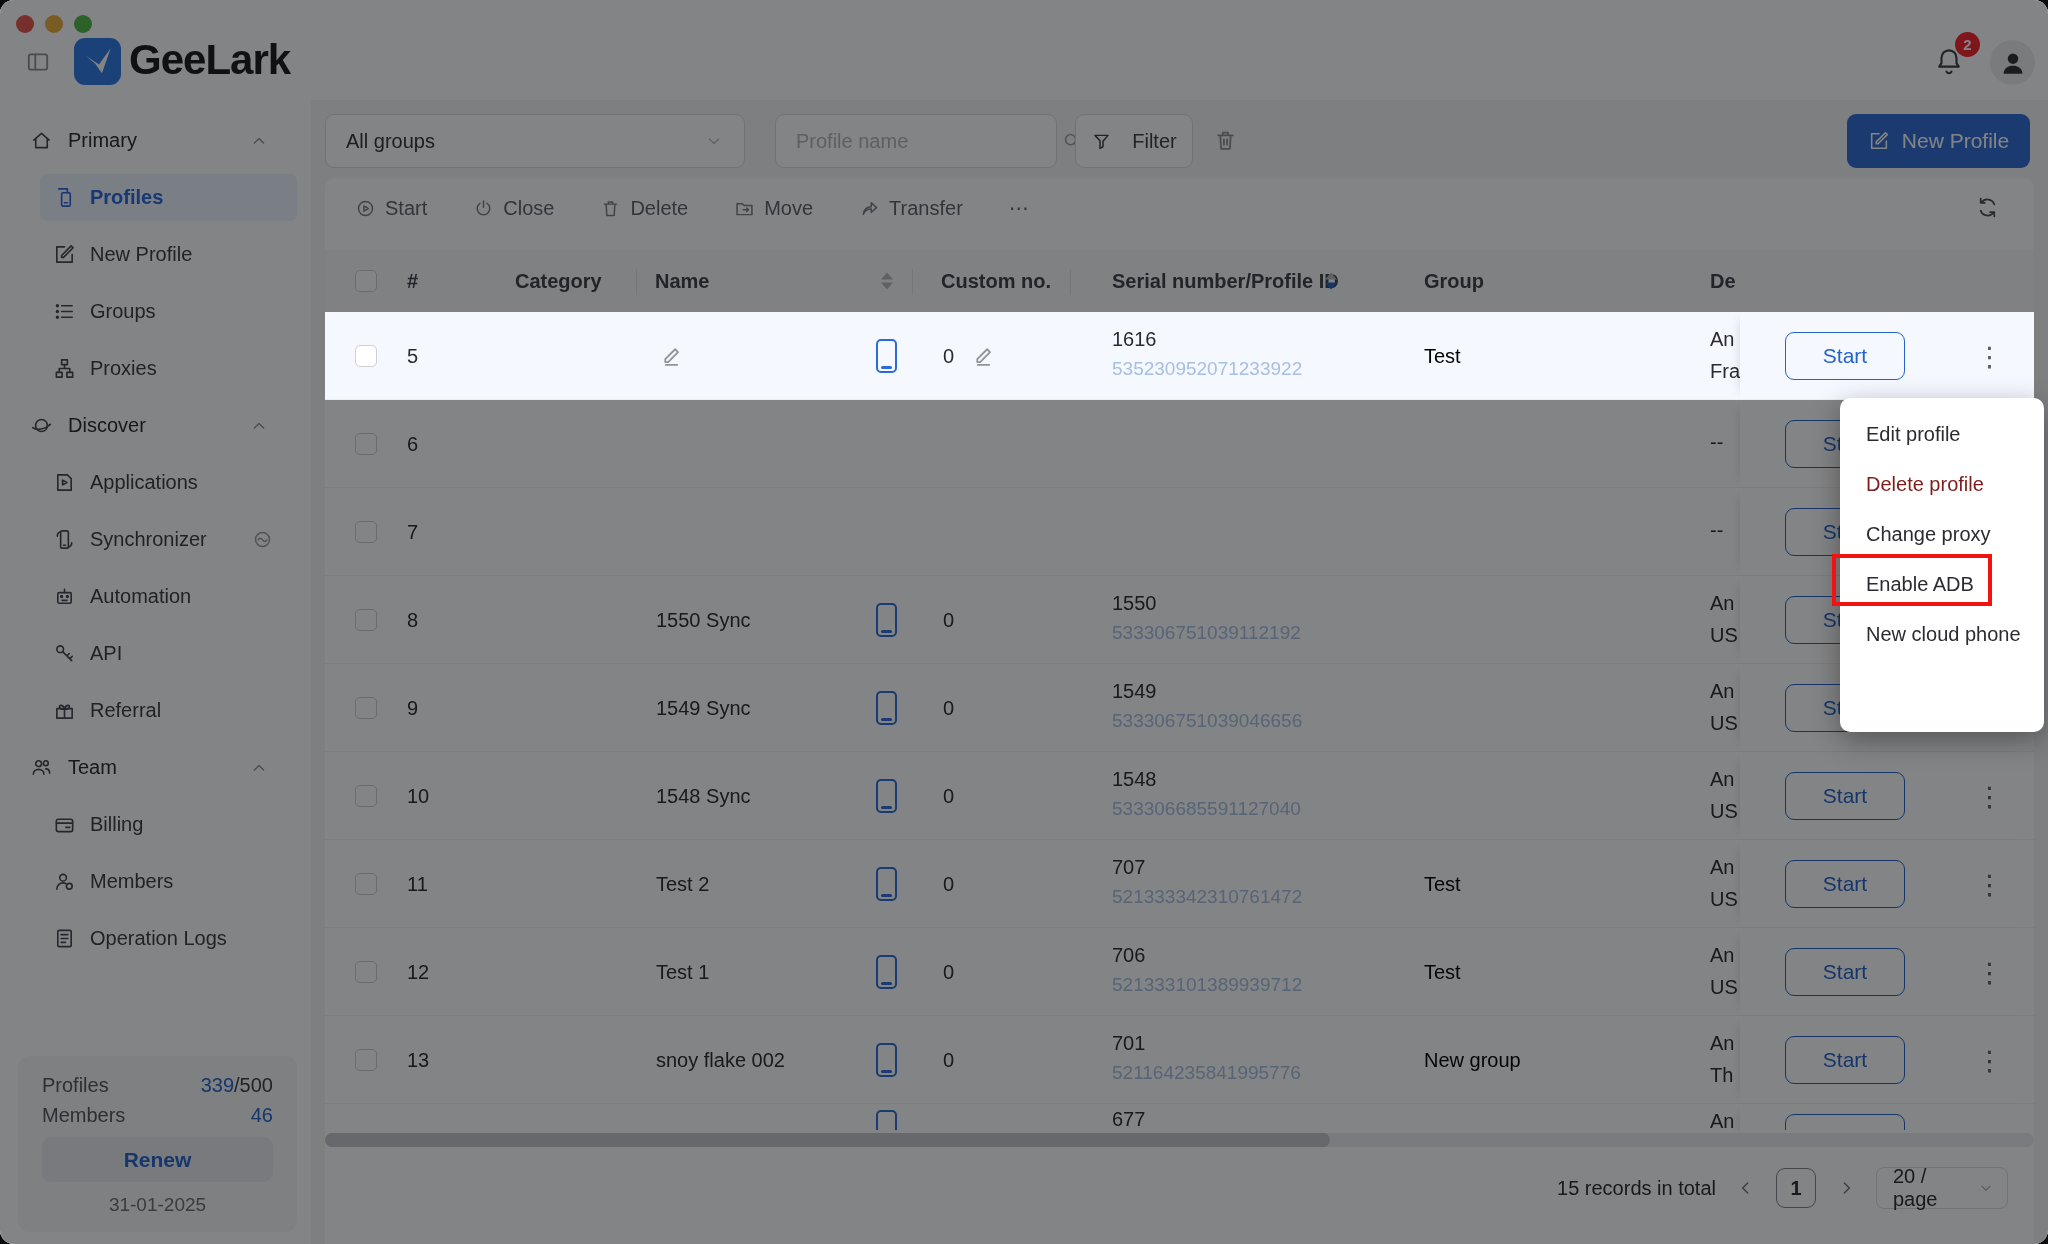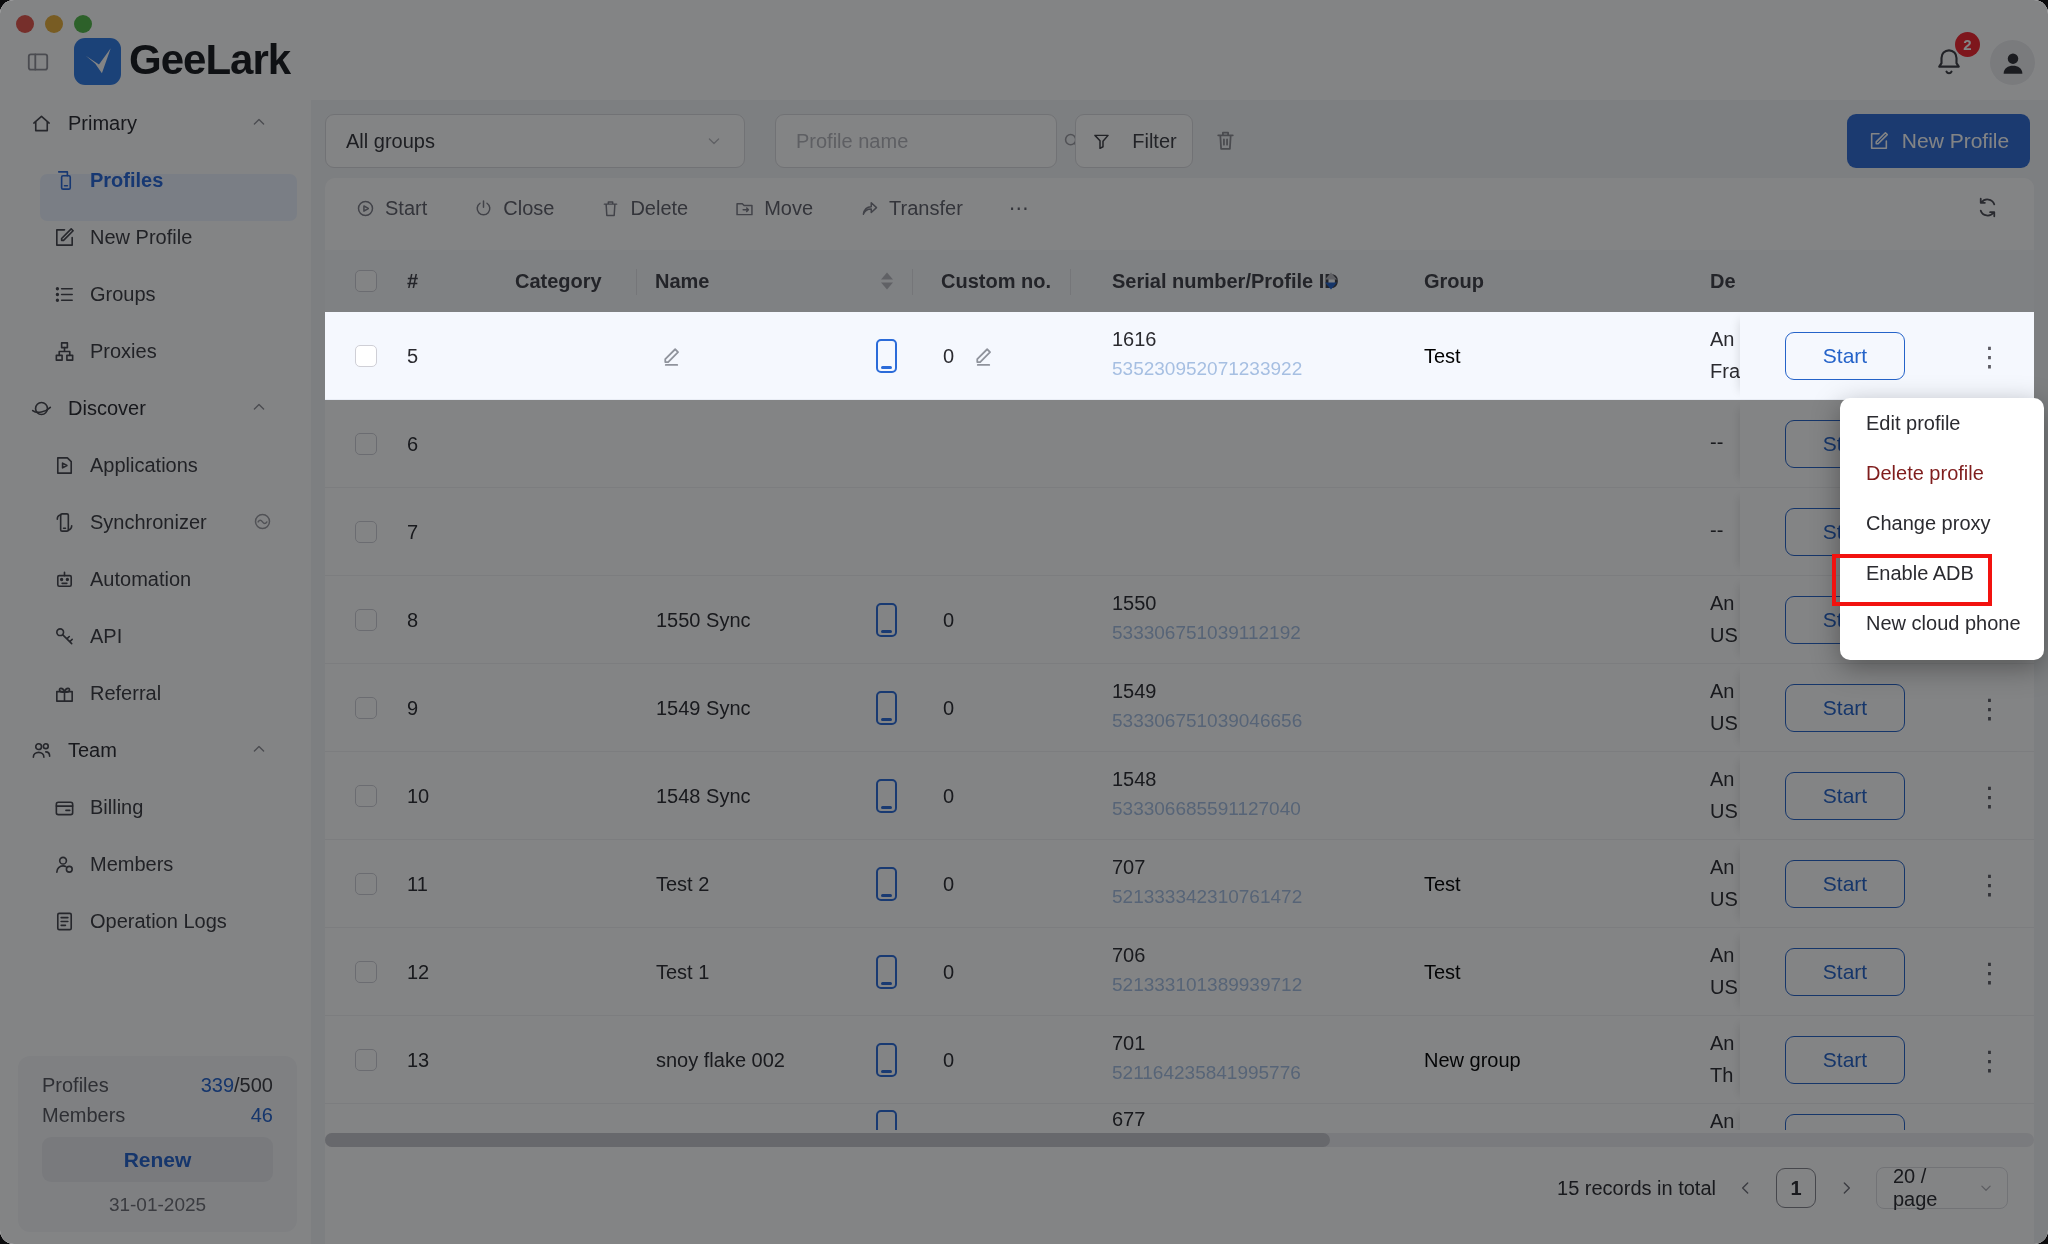--- a/index.html
+++ b/index.html
@@ -15,21 +15,21 @@
   .side-toggle{position:absolute;left:25px;top:49px;color:#8f8f96}
   .logo-box{position:absolute;left:74px;top:38px;width:47px;height:47px;border-radius:11px;background:#2f7ae5}
   .logo-text{position:absolute;left:129px;top:36px;font-size:42px;font-weight:bold;color:#17181c;letter-spacing:-1px}
   .bell{position:absolute;left:1934px;top:46px;color:#3c3c42}
   .badge{position:absolute;left:1955px;top:32px;min-width:25px;height:25px;border-radius:13px;background:#f5222d;color:#fff;font-size:15px;font-weight:bold;display:flex;align-items:center;justify-content:center;padding:0 6px}
   .avatar{position:absolute;left:1990px;top:40px;width:45px;height:45px;border-radius:50%;background:#ececef;display:flex;align-items:center;justify-content:center;color:#2f2f34}
 
   
   .sidebar{position:absolute;top:100px;left:0;width:311px;bottom:0;background:#fff}
   .nav{padding-top:12px}
-  .s-item{position:relative;height:57px;display:flex;align-items:flex-start;font-size:20px;color:#3b3b41;cursor:default}
+  .s-item{position:relative;height:57px;display:flex;align-items:center;font-size:20px;color:#3b3b41;cursor:default}
   .s-item .lbl{position:relative;z-index:1}
   .s-item.section{padding-left:30px;gap:15px;color:#28282e}
   .s-item.sub{padding-left:53px;gap:14px}
   .s-item .ictr{position:relative;z-index:1;color:#45454c}
   .s-item.active{color:#2666d9;font-weight:bold}
   .s-item.active .ictr{color:#2666d9}
   .s-item.active::before{content:"";position:absolute;left:40px;right:14px;top:5px;bottom:5px;background:#edf3fe;border-radius:7px}
   .s-item .chev{position:absolute;right:42px;color:#8f8f96}
   .s-item .trail{position:absolute;right:38px;color:#9a9aa0}
   .usage-card{position:absolute;left:18px;right:14px;bottom:12px;height:176px;background:#f6f7f9;border-radius:12px;padding:18px 24px 0 24px}
@@ -103,21 +103,21 @@
   .hthumb{position:absolute;left:0;top:0;width:1005px;height:14px;background:#c6c6cc;border-radius:7px;cursor:pointer}
 
   .pagination{position:absolute;right:26px;top:988px;height:44px;display:flex;align-items:center;gap:20px;font-size:20px;color:#2b2b30}
   .pg-chev{color:#6f6f78;cursor:pointer}
   .pg-num{width:40px;height:40px;border:1.5px solid #84848c;border-radius:9px;display:flex;align-items:center;justify-content:center;font-weight:bold;cursor:pointer}
   .pg-size{width:132px;height:42px;border:1px solid #dcdce1;border-radius:8px;background:#fff;display:flex;align-items:center;padding:0 12px 0 16px;gap:14px;cursor:pointer}
   .pg-size .chev{margin-left:auto;color:#b0b0b6}
 
   
   .dim-overlay{position:absolute;inset:0;background:rgba(8,9,12,0.5);z-index:50}
-  .context-menu{position:absolute;left:1840px;top:398px;width:204px;height:262px;background:#fff;border-radius:10px;z-index:70;box-shadow:0 8px 28px rgba(0,0,0,.35);padding-top:0}
+  .context-menu{position:absolute;left:1840px;top:398px;width:204px;height:334px;background:#fff;border-radius:10px;z-index:70;box-shadow:0 8px 28px rgba(0,0,0,.35);padding-top:11px}
   .m-item{height:50px;display:flex;align-items:center;padding-left:26px;font-size:20px;color:#2b2b30;cursor:pointer;white-space:nowrap}
   .m-item.danger{color:#7f1d1d}
   .adb-box{position:absolute;left:-8px;top:156px;width:160px;height:52px;border:4px solid #f2120f;z-index:80}
 </style>
 </head>
 <body>
 
 <div class="window">
 
   <div class="app-header">

